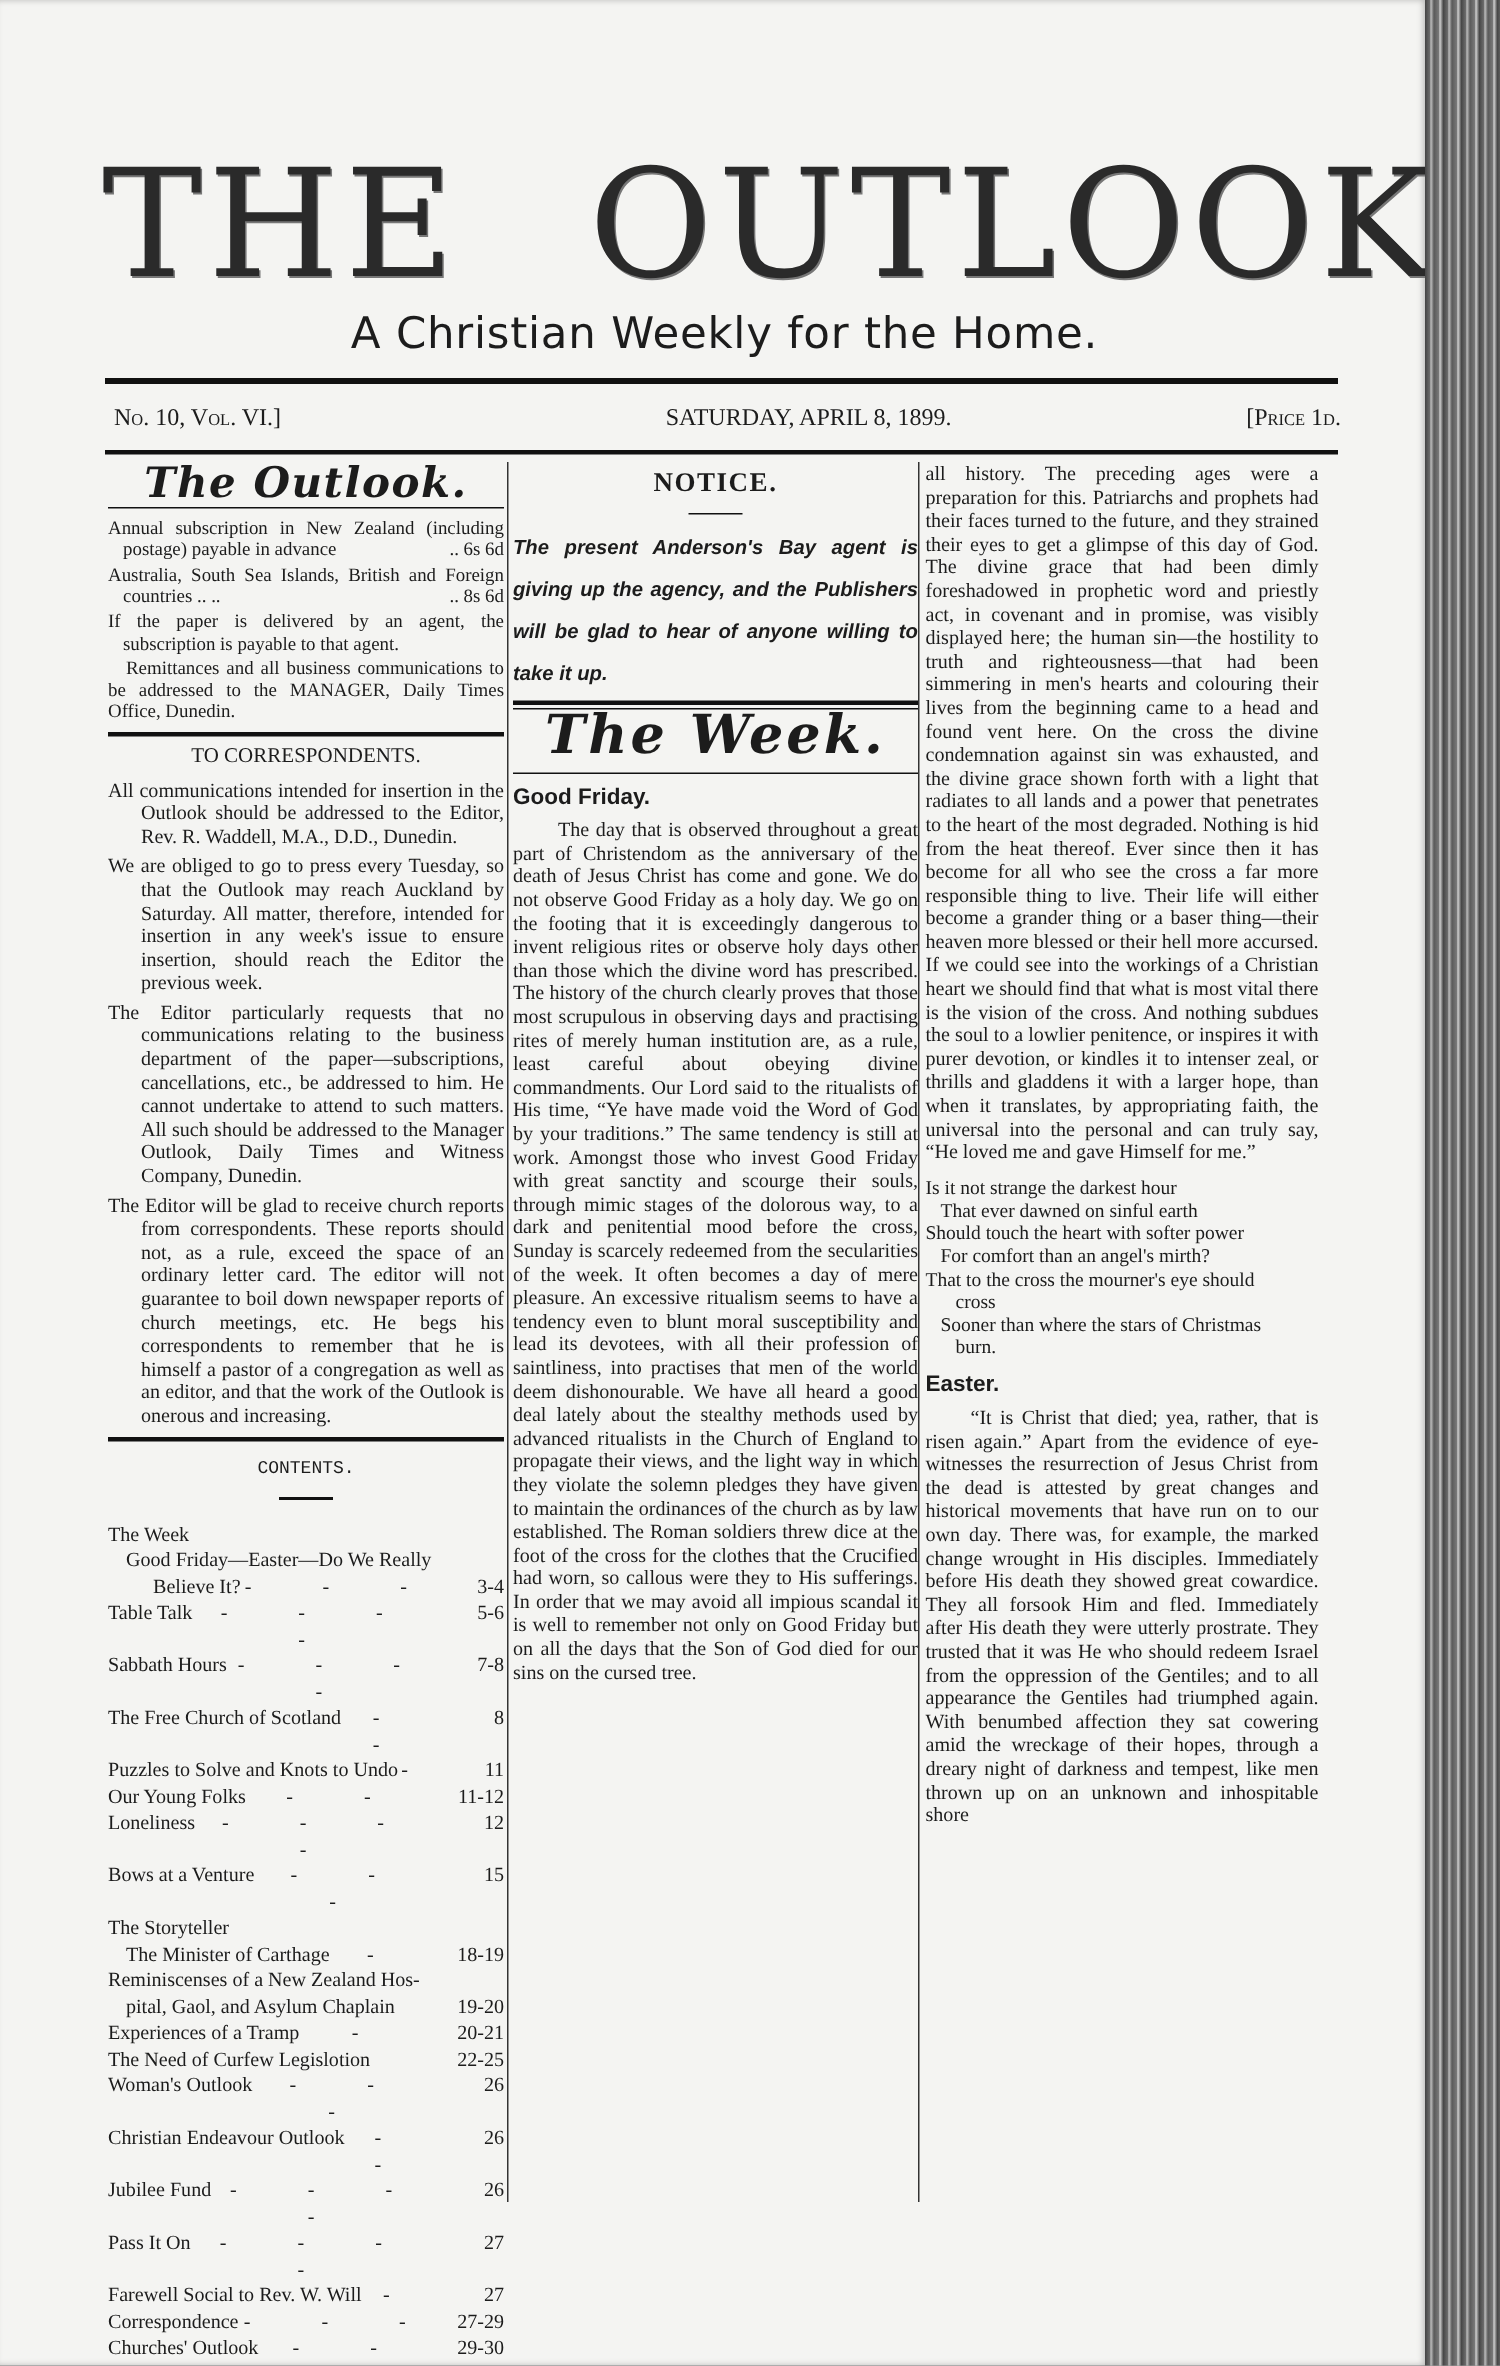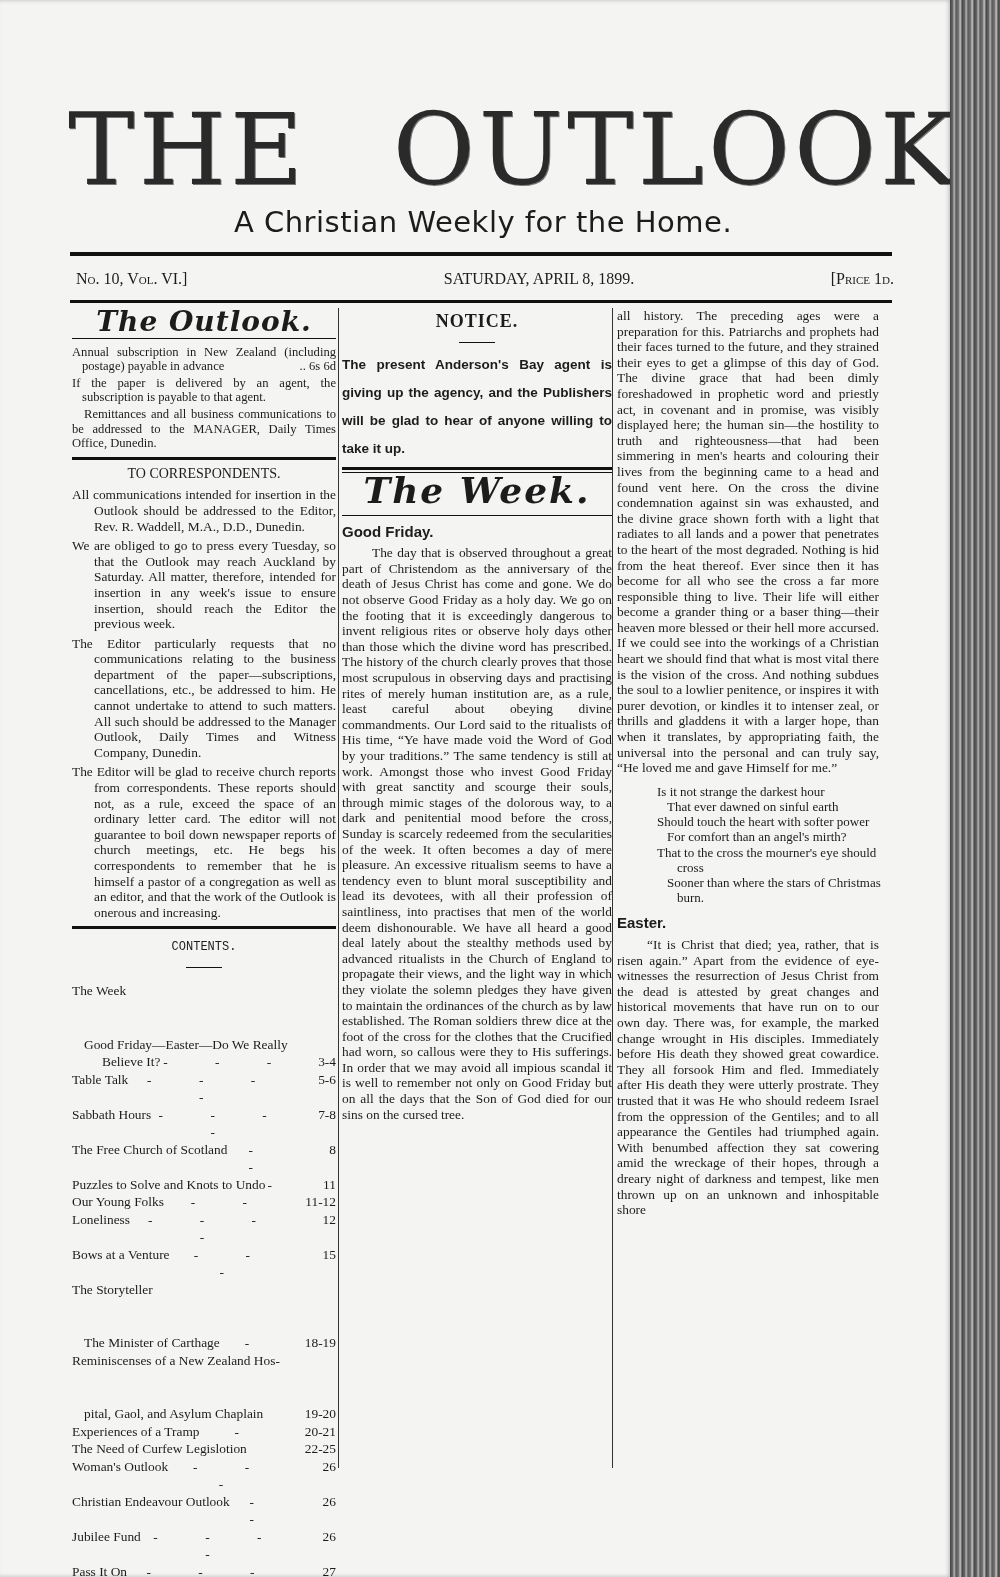--- a/index.html
+++ b/index.html
@@ -26,30 +26,30 @@
   .hr1{height:1px;background:#111;margin:0 0 6px;}
   .hang{padding-left:22px;text-indent:-22px;margin:0 0 4px;}
   .hang-s{padding-left:10px;text-indent:-10px;margin:0 0 2px;font-size:12.6px;line-height:14.6px;}
   .indent{text-indent:12px;margin:0 0 2px;font-size:12.6px;line-height:14.6px;}
   .center-head{text-align:center;font-size:14px;margin:6px 0 6px;}
   .short-rule{width:36px;height:1.5px;background:#111;margin:10px auto 14px;}
   .contents{font-size:13.4px;line-height:17.5px;}
   .toc-row{display:flex;justify-content:space-between;}
   .toc-row .dots{flex:1;text-align:center;letter-spacing:22px;}
   .toc-row .pg{width:40px;text-align:right;}
-  .sub1{padding-left:12px;margin-top:36px;}
+  .sub1{padding-left:12px;}
   .sub2{padding-left:30px;}
   .notice-title{text-align:center;font-weight:bold;font-size:18px;letter-spacing:1px;margin:6px 0;}
-  .notice-body{font-weight:bold;font-family:"Liberation Sans",sans-serif;font-size:13.5px;line-height:28px;text-align:justify;}
+  .notice-body{font-weight:bold;font-family:"Liberation Sans",sans-serif;font-size:13.5px;line-height:28px;text-align:justify;font-style:italic;}
   .week-title{text-align:center;font-size:36px;font-family:"DejaVu Serif",serif;font-weight:bold;margin:10px 0 16px;letter-spacing:2px;}
   .sec-head{font-weight:bold;font-family:"Liberation Sans",sans-serif;font-size:15px;margin:8px 0 6px;}
   .para{text-indent:30px;margin:0 0 6px;}
   .para-noindent{margin:0 0 6px;}
   .poem{font-size:13px;line-height:15.2px;margin:8px 0 10px;}
-  .poem .l{white-space:nowrap;margin-left:40px;}
+  .poem .l{white-space:nowrap;}
   .poem .i1{padding-left:10px;}
   .poem .i2{padding-left:20px;}
 </style>
 </head>
 <body>
 
 <div class="page">
 
   <div class="masthead">
     <div class="mast-title">THE  OUTLOOK:</div>
@@ -67,20 +67,24 @@
   <div class="vrule" style="left:338px;height:1160px;"></div>
   <div class="vrule" style="left:612px;height:1160px;"></div>
 
   <div class="col col1">
     <div>
       <div class="box-title bl">The Outlook.</div>
       <div class="hr1"></div>
       <div class="hang-s">
         <span>Annual subscription in New Zealand (including postage) payable in advance</span>
         <span style="float:right;">.. 6s 6d</span>
+      </div>
+      <div class="hang-s">
+        <span>Australia, South Sea Islands, British and Foreign countries  ..  ..</span>
+        <span style="float:right;">.. 8s 6d</span>
       </div>
       <div class="hang-s" style="clear:both;">If the paper is delivered by an agent, the subscription is payable to that agent.</div>
       <div class="indent">Remittances and all business communications to be addressed to the MANAGER, Daily Times Office, Dunedin.</div>
     </div>
     <div class="hr2"></div>
 
     <div style="margin-top:6px;">
       <div class="center-head">TO CORRESPONDENTS.</div>
       <p class="hang">All communications intended for insertion in the Outlook should be addressed to the Editor, Rev. R. Waddell, M.A., D.D., Dunedin.</p>
       <p class="hang">We are obliged to go to press every Tuesday, so that the Outlook may reach Auckland by Saturday. All matter, therefore, intended for insertion in any week's issue to ensure insertion, should reach the Editor the previous week.</p>

